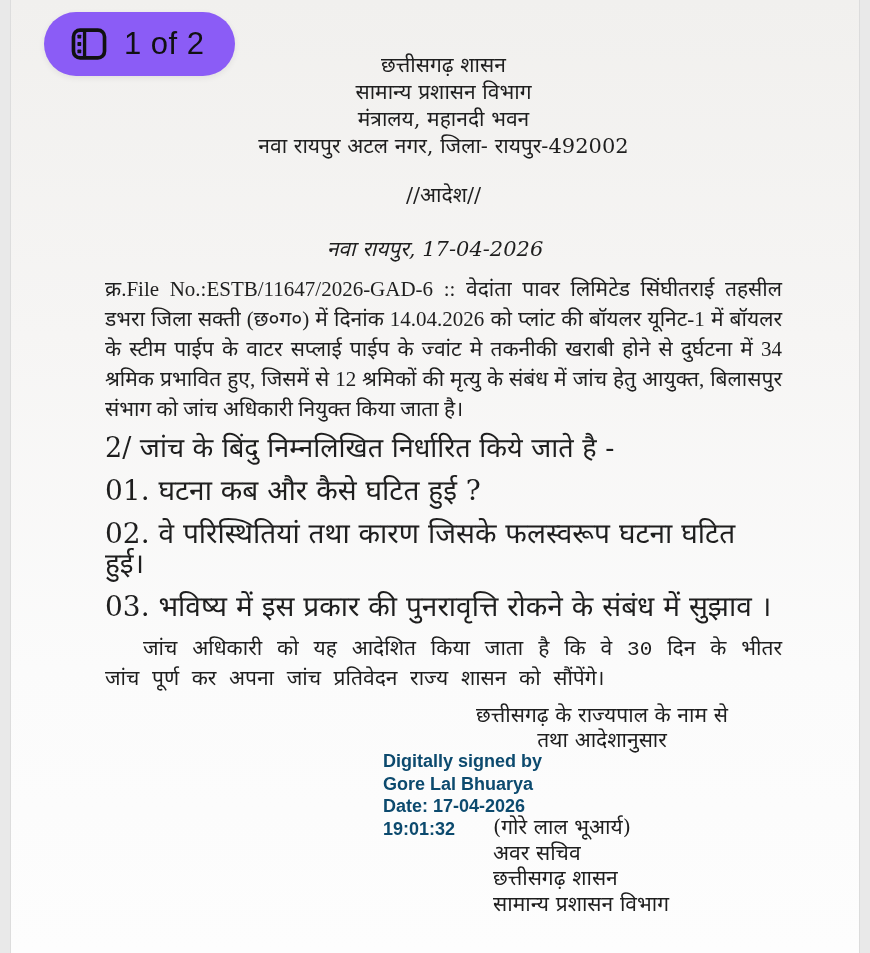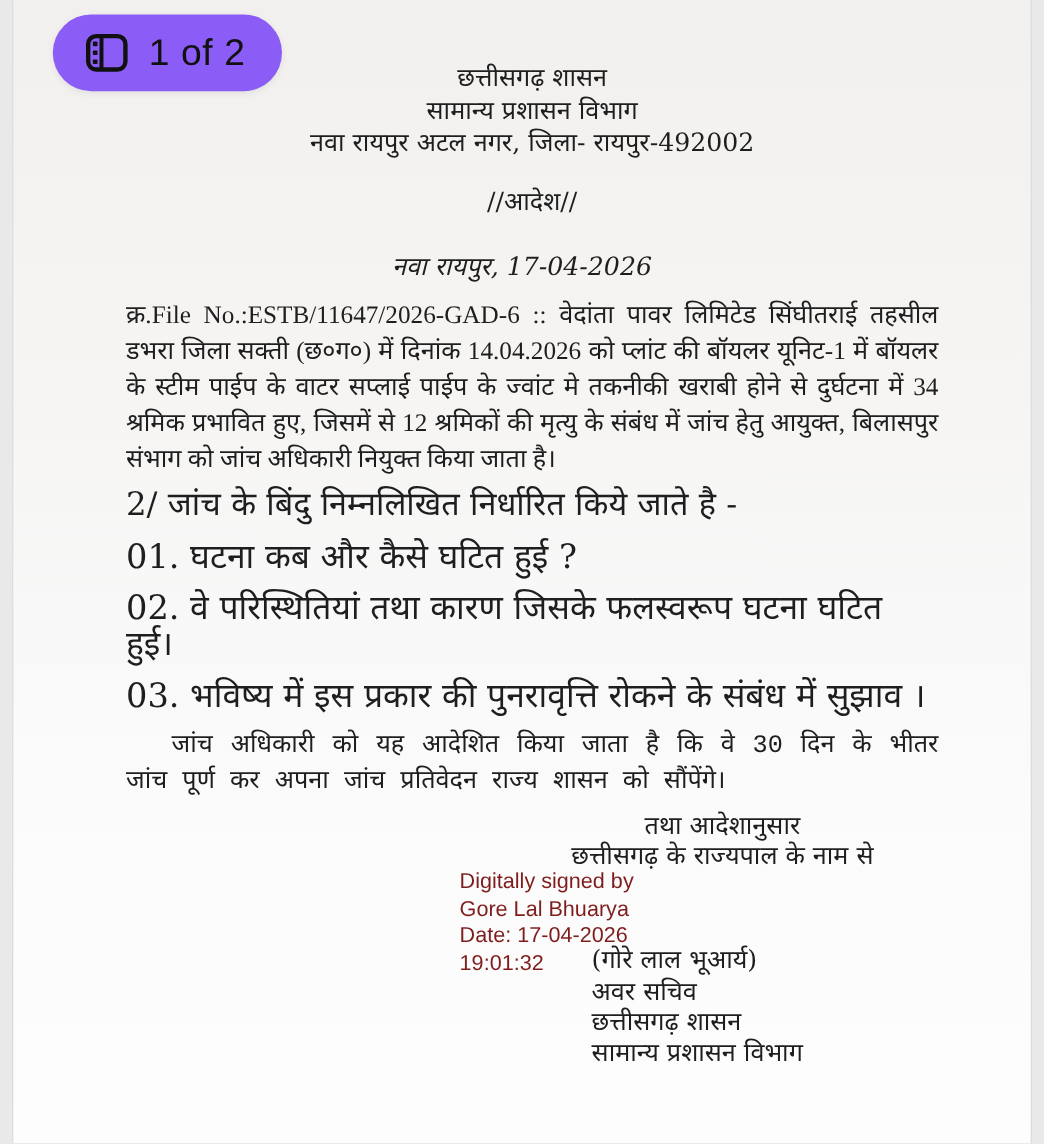--- a/index.html
+++ b/index.html
@@ -114,21 +114,22 @@
     font-size: 21px;
     line-height: 25px;
   }
   .digital-sig {
     position: absolute;
     left: 278px;
     top: 47px;
     font-family: "Liberation Sans", "DejaVu Sans", sans-serif;
     font-size: 18px;
     line-height: 22.5px;
-    color: #7f1d1d;
+    color: #0c4a6e;
+    font-weight: bold;
   }
   .signatory {
     position: absolute;
     left: 388px;
     top: 112px;
     width: 285px;
     text-align: left;
     font-size: 21px;
     line-height: 25.5px;
   }
@@ -151,42 +152,43 @@
       </svg>
     </span>
     <span class="pill-label">1 of 2</span>
   </div>
 
   <div class="doc-content">
 
     <div class="doc-header">
       <div>छत्तीसगढ़ शासन</div>
       <div>सामान्य प्रशासन विभाग</div>
+      <div>मंत्रालय, महानदी भवन</div>
       <div>नवा रायपुर अटल नगर, जिला- रायपुर-492002</div>
     </div>
 
     <div class="order-title">//आदेश//</div>
 
     <div class="place-date">नवा रायपुर, 17-04-2026</div>
 
     <div class="body-para">क्र.File No.:ESTB/11647/2026-GAD-6 :: वेदांता पावर लिमिटेड सिंघीतराई तहसील डभरा जिला सक्ती (छ०ग०) में दिनांक 14.04.2026 को प्लांट की बॉयलर यूनिट-1 में बॉयलर के स्टीम पाईप के वाटर सप्लाई पाईप के ज्वांट मे तकनीकी खराबी होने से दुर्घटना में 34 श्रमिक प्रभावित हुए, जिसमें से 12 श्रमिकों की मृत्यु के संबंध में जांच हेतु आयुक्त, बिलासपुर संभाग को जांच अधिकारी नियुक्त किया जाता है।</div>
 
     <div class="para-heading">2/ जांच के बिंदु निम्नलिखित निर्धारित किये जाते है -</div>
 
     <div class="point-line">01. घटना कब और कैसे घटित हुई ?</div>
     <div class="point-line">02. वे परिस्थितियां तथा कारण जिसके फलस्वरूप घटना घटित हुई।</div>
     <div class="point-line">03. भविष्य में इस प्रकार की पुनरावृत्ति रोकने के संबंध में सुझाव ।</div>
 
     <div class="closing-para">जांच अधिकारी को यह आदेशित किया जाता है कि वे 30 दिन के भीतर जांच पूर्ण कर अपना जांच प्रतिवेदन राज्य शासन को सौंपेंगे।</div>
 
     <div class="sig-area">
 
       <div class="by-order">
+        <div>छत्तीसगढ़ के राज्यपाल के नाम से</div>
         <div>तथा आदेशानुसार</div>
-        <div>छत्तीसगढ़ के राज्यपाल के नाम से</div>
       </div>
 
       <div class="digital-sig">
         <div>Digitally signed by</div>
         <div>Gore Lal Bhuarya</div>
         <div>Date: 17-04-2026</div>
         <div>19:01:32</div>
       </div>
 
       <div class="signatory">

